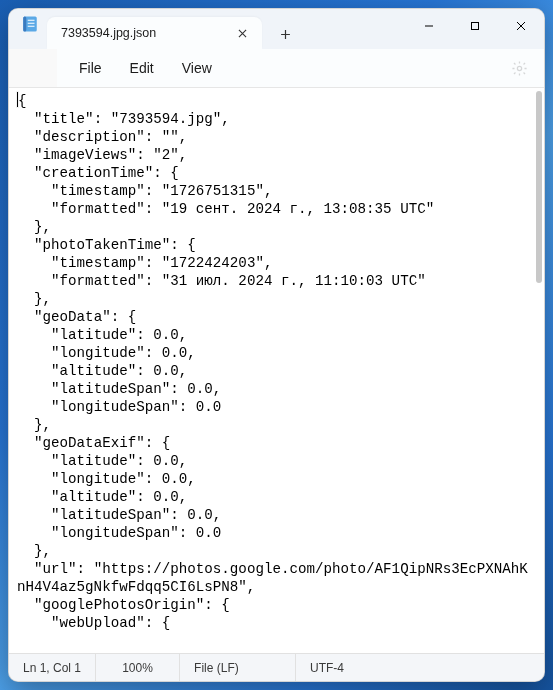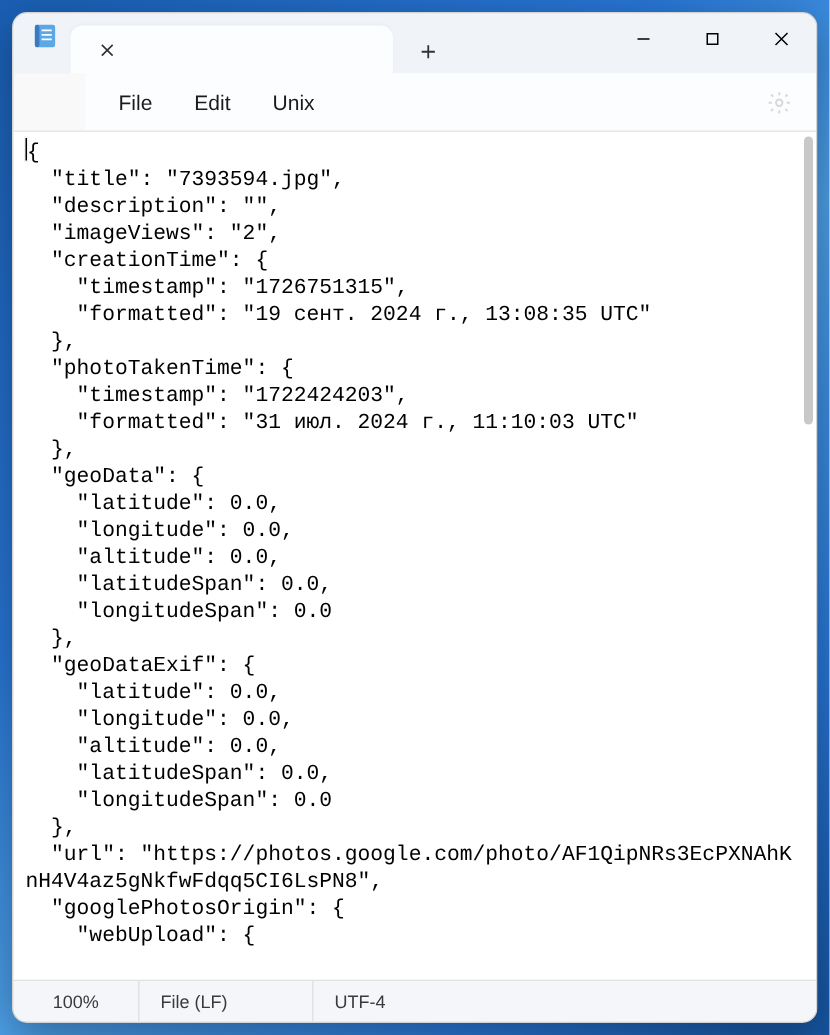--- a/index.html
+++ b/index.html
@@ -158,20 +158,21 @@
     <div class="app-icon">
       <svg viewBox="0 0 24 24">
           <rect x="3" y="2" width="18" height="20" rx="2" fill="#5aa8e6"></rect>
           <rect x="3" y="2" width="4" height="20" rx="2" fill="#3b7abf"></rect>
           <line x1="9" y1="7" x2="18" y2="7" stroke="#fff" stroke-width="1.5"></line>
           <line x1="9" y1="11" x2="18" y2="11" stroke="#fff" stroke-width="1.5"></line>
           <line x1="9" y1="15" x2="18" y2="15" stroke="#fff" stroke-width="1.5"></line>
         </svg>
     </div>
     <div class="tab">
+      <span class="tab-title">7393594.jpg.json</span>
       <span class="tab-close">
         <svg viewBox="0 0 10 10" width="9" height="9">
             <path d="M1 1 L9 9 M9 1 L1 9" stroke="#333" stroke-width="1.2" fill="none"></path>
           </svg>
       </span>
     </div>
     <div class="new-tab">
       <svg viewBox="0 0 10 10" width="11" height="11">
           <path d="M5 1 V9 M1 5 H9" stroke="#333" stroke-width="1.1" fill="none"></path>
         </svg>
@@ -191,21 +192,21 @@
         <svg viewBox="0 0 10 10">
             <path d="M1 1 L9 9 M9 1 L1 9" stroke="#000" stroke-width="1"></path>
           </svg>
       </div>
     </div>
   </div>
 
   <div class="menubar">
     <div class="menu-item">File</div>
     <div class="menu-item">Edit</div>
-    <div class="menu-item">Unix</div>
+    <div class="menu-item">View</div>
     <div class="gear">
       <svg viewBox="0 0 24 24" fill="none" stroke="#555" stroke-width="1.8">
           <circle cx="12" cy="12" r="3"></circle>
           <path d="M12 2v3M12 19v3M4.2 4.2l2.1 2.1M17.7 17.7l2.1 2.1M2 12h3M19 12h3M4.2 19.8l2.1-2.1M17.7 6.3l2.1-2.1"></path>
         </svg>
     </div>
   </div>
 
   <div class="editor">
     <div class="content"><span class="caret"></span><span>{
@@ -234,18 +235,19 @@
     "latitudeSpan": 0.0,
     "longitudeSpan": 0.0
   },
   "url": "https://photos.google.com/photo/AF1QipNRs3EcPXNAhKnH4V4az5gNkfwFdqq5CI6LsPN8",
   "googlePhotosOrigin": {
     "webUpload": {</span></div>
     <div class="scrollbar"></div>
   </div>
 
   <div class="statusbar">
+    <div class="status-cell sc1">Ln 1, Col 1</div>
     <div class="status-cell sc3">100%</div>
     <div class="status-cell sc4">File (LF)</div>
     <div class="status-cell sc5">UTF-4</div>
   </div>
 
 </div>
 
 </body></html>

